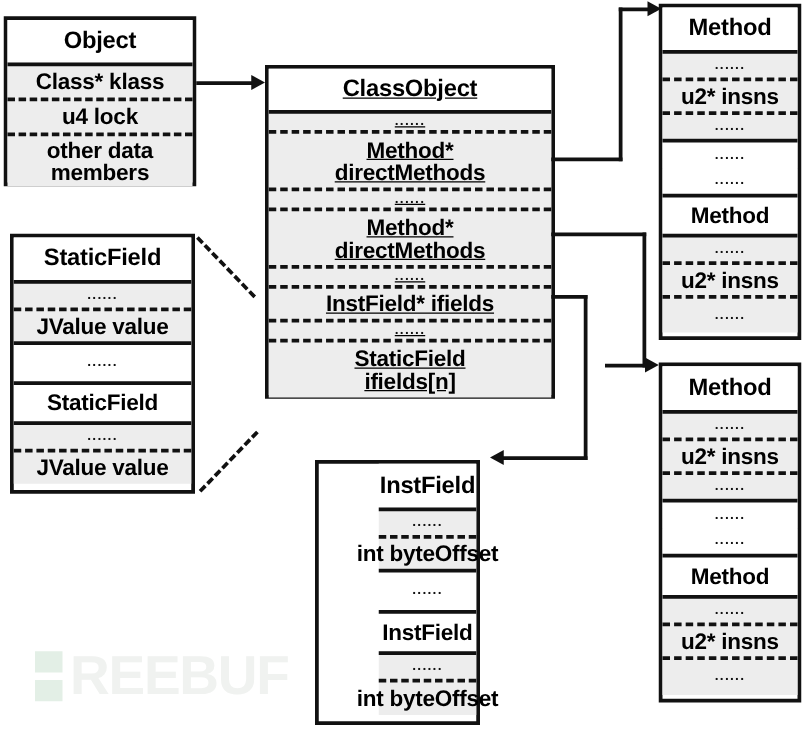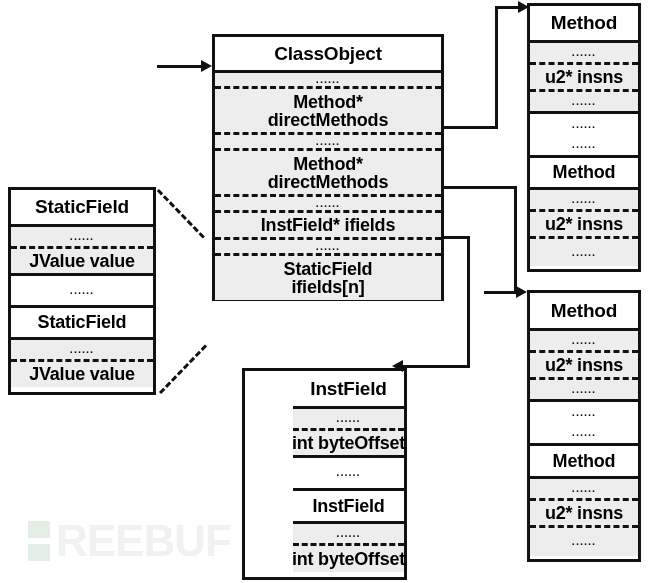--- a/index.html
+++ b/index.html
@@ -122,22 +122,31 @@
 <div id="canvas">
 
   <div class="watermark">
     <span class="wm-mark">
         <i></i>
         <i></i>
       </span>
     <span class="wm-text">REEBUF</span>
   </div>
 
-
-  <div class="box" style="left:212px; top:34px; width:232px; height:267px;">
+  <div class="box" style="left:3px; top:13px; width:154px; height:136px;">
+    <div class="row title plain" style="height:34px;">Object</div>
+    <div class="row field shade solid-top" style="height:28px;">Class* klass</div>
+    <div class="row field shade dash-top" style="height:28px;">u4 lock</div>
+    <div class="row field2 shade dash-top" style="height:43px;">
+      <span>other data</span>
+      <span>members</span>
+    </div>
+  </div>
+
+  <div class="box" style="left:212px; top:52px; width:232px; height:267px;text-decoration:underline;">
     <div class="row title plain" style="height:33px;">ClassObject</div>
 
     <div class="row dots shade solid-top" style="height:16px;">......</div>
     <div class="row field2 shade dash-top" style="height:46px;">
       <span>Method*</span>
       <span>directMethods</span>
     </div>
 
     <div class="row dots shade dash-top" style="height:16px;">......</div>
     <div class="row field2 shade dash-top" style="height:46px;">
@@ -162,21 +171,21 @@
     <div class="row field shade dash-top" style="height:27px;">JValue value</div>
 
     <div class="row dots plain solid-top" style="height:32px;">......</div>
 
     <div class="row field plain solid-top" style="height:32px;">StaticField</div>
 
     <div class="row dots shade solid-top" style="height:22px;">......</div>
     <div class="row field shade dash-top" style="height:28px;">JValue value</div>
   </div>
 
-  <div class="box" style="left:242px; top:368px; width:165px; height:212px;padding-left:48px;">
+  <div class="box" style="left:252px; top:368px; width:132px; height:212px;padding-left:48px;">
     <div class="row title plain" style="height:35px;">InstField</div>
 
     <div class="row dots shade solid-top" style="height:22px;">......</div>
     <div class="row field shade dash-top" style="height:27px;">int byteOffset</div>
 
     <div class="row dots plain solid-top" style="height:33px;">......</div>
 
     <div class="row field plain solid-top" style="height:33px;">InstField</div>
 
     <div class="row dots shade solid-top" style="height:22px;">......</div>

